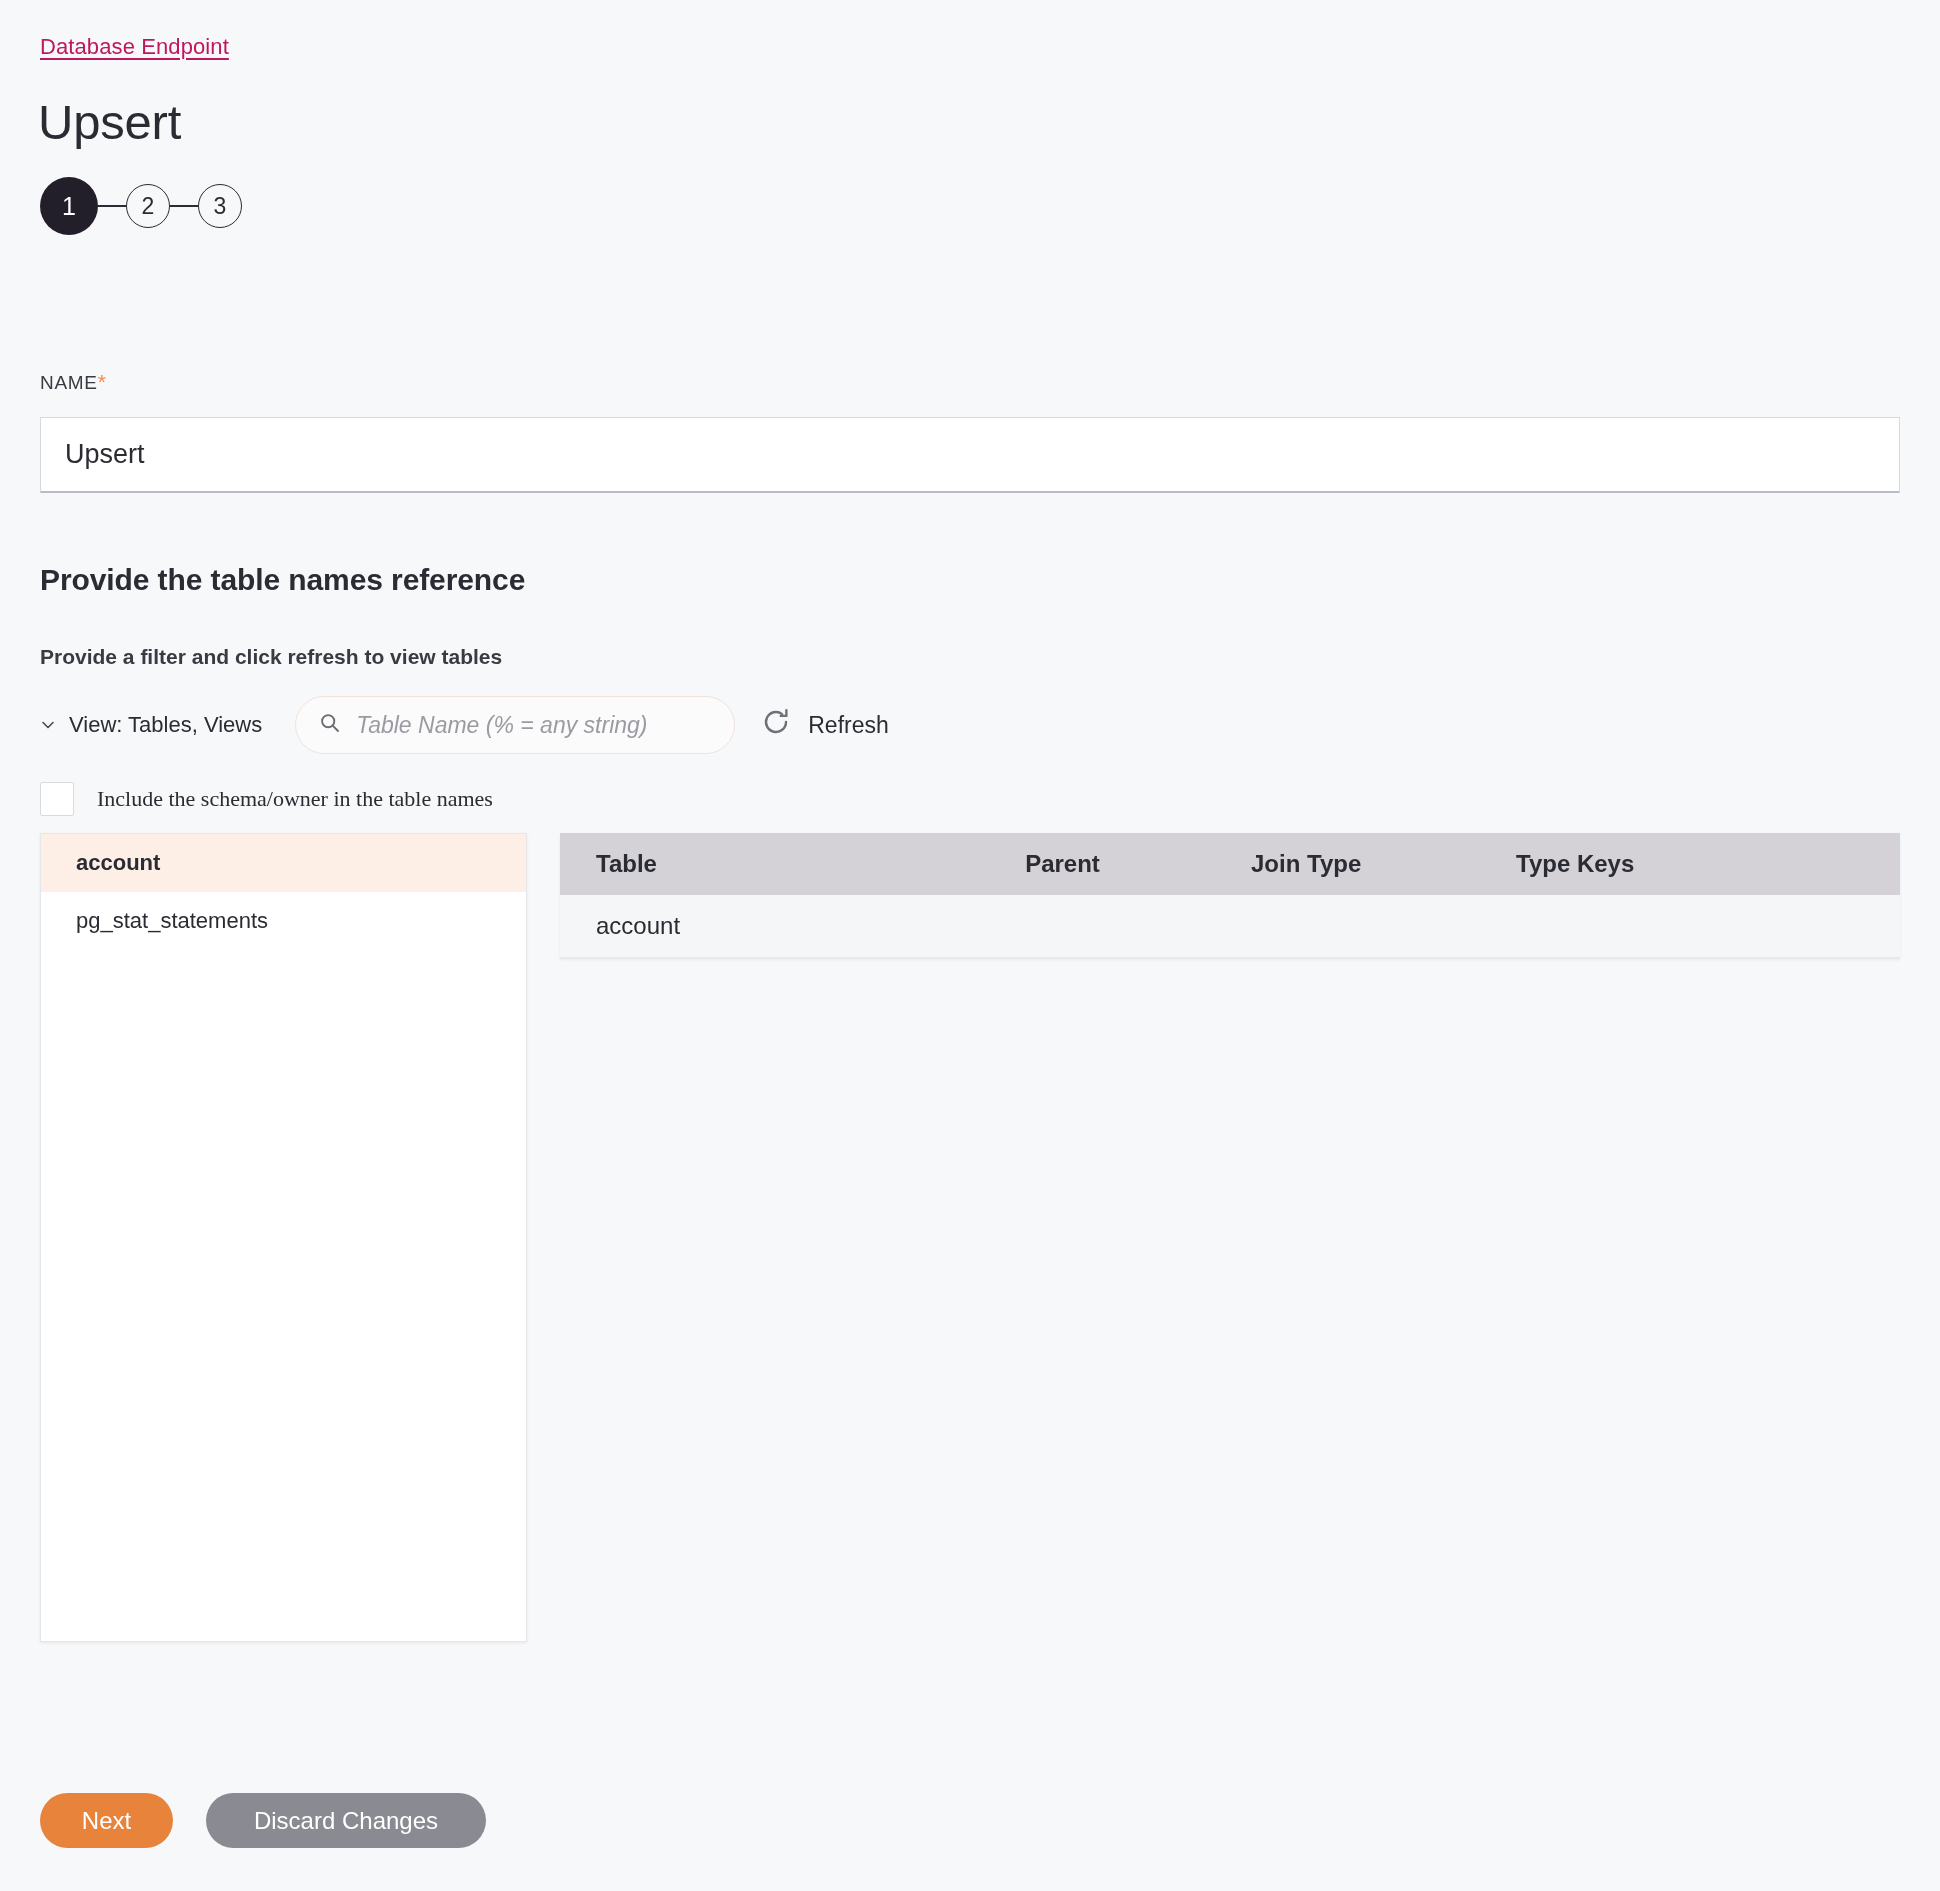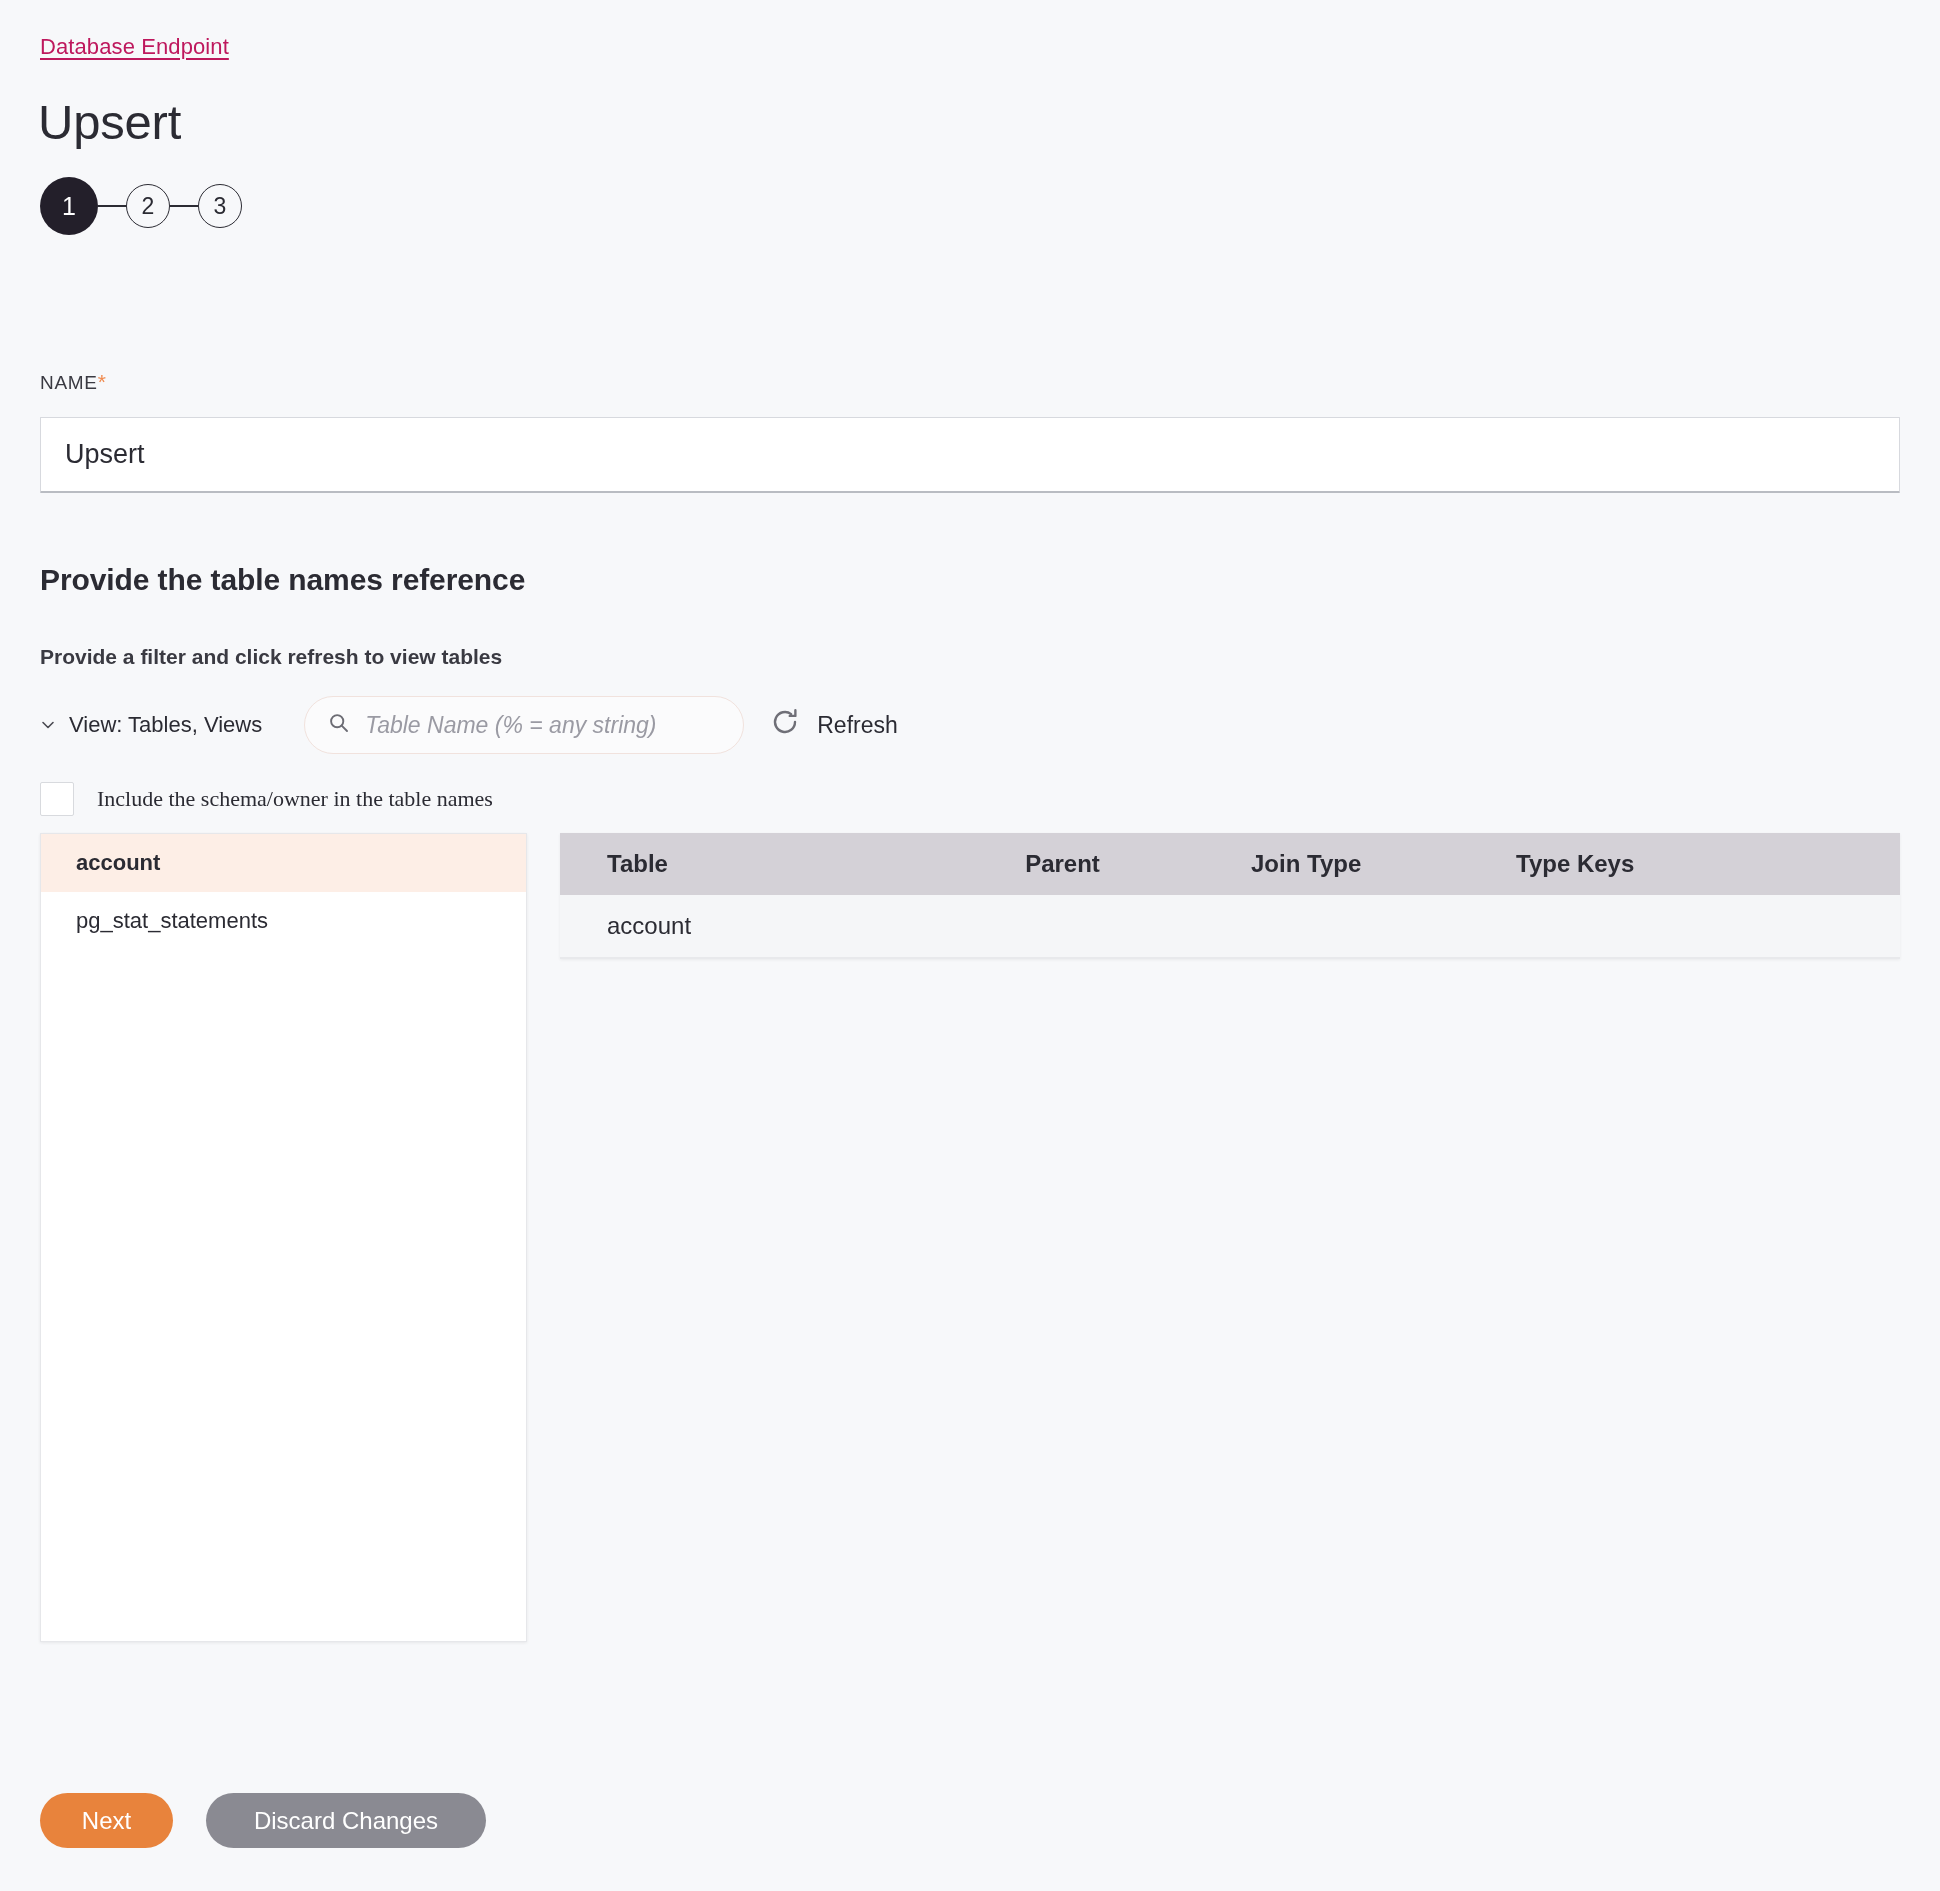--- a/index.html
+++ b/index.html
@@ -123,21 +123,21 @@
     align-items: center;
     height: 60px;
   }
   .view-select {
     display: flex;
     align-items: center;
     gap: 13px;
     font-size: 22px;
     color: #2b2b33;
     cursor: pointer;
-    margin-right: 42px;
+    margin-right: 33px;
   }
   .chev {
     width: 16px; height: 16px;
     position: relative;
     display: inline-block;
   }
   .chev svg { display: block; }
 
   .search-pill {
     position: relative;
@@ -244,21 +244,21 @@
     align-items: center;
     height: 64px;
     background: #f5f6f8;
     border-bottom: 2px solid #e8e9ec;
     cursor: pointer;
   }
   .grid-row div {
     font-size: 24px;
     color: #2b2b33;
   }
-  .c-table  { width: 314px; padding-left: 47px; }
+  .c-table  { width: 314px; padding-left: 36px; }
   .c-parent { width: 377px; text-align: center; }
   .c-join   { width: 265px; }
   .c-keys   { width: 316px; }
 
   
   .footer {
     position: absolute;
     left: 40px; top: 1793px;
     display: flex;
     align-items: flex-end;

